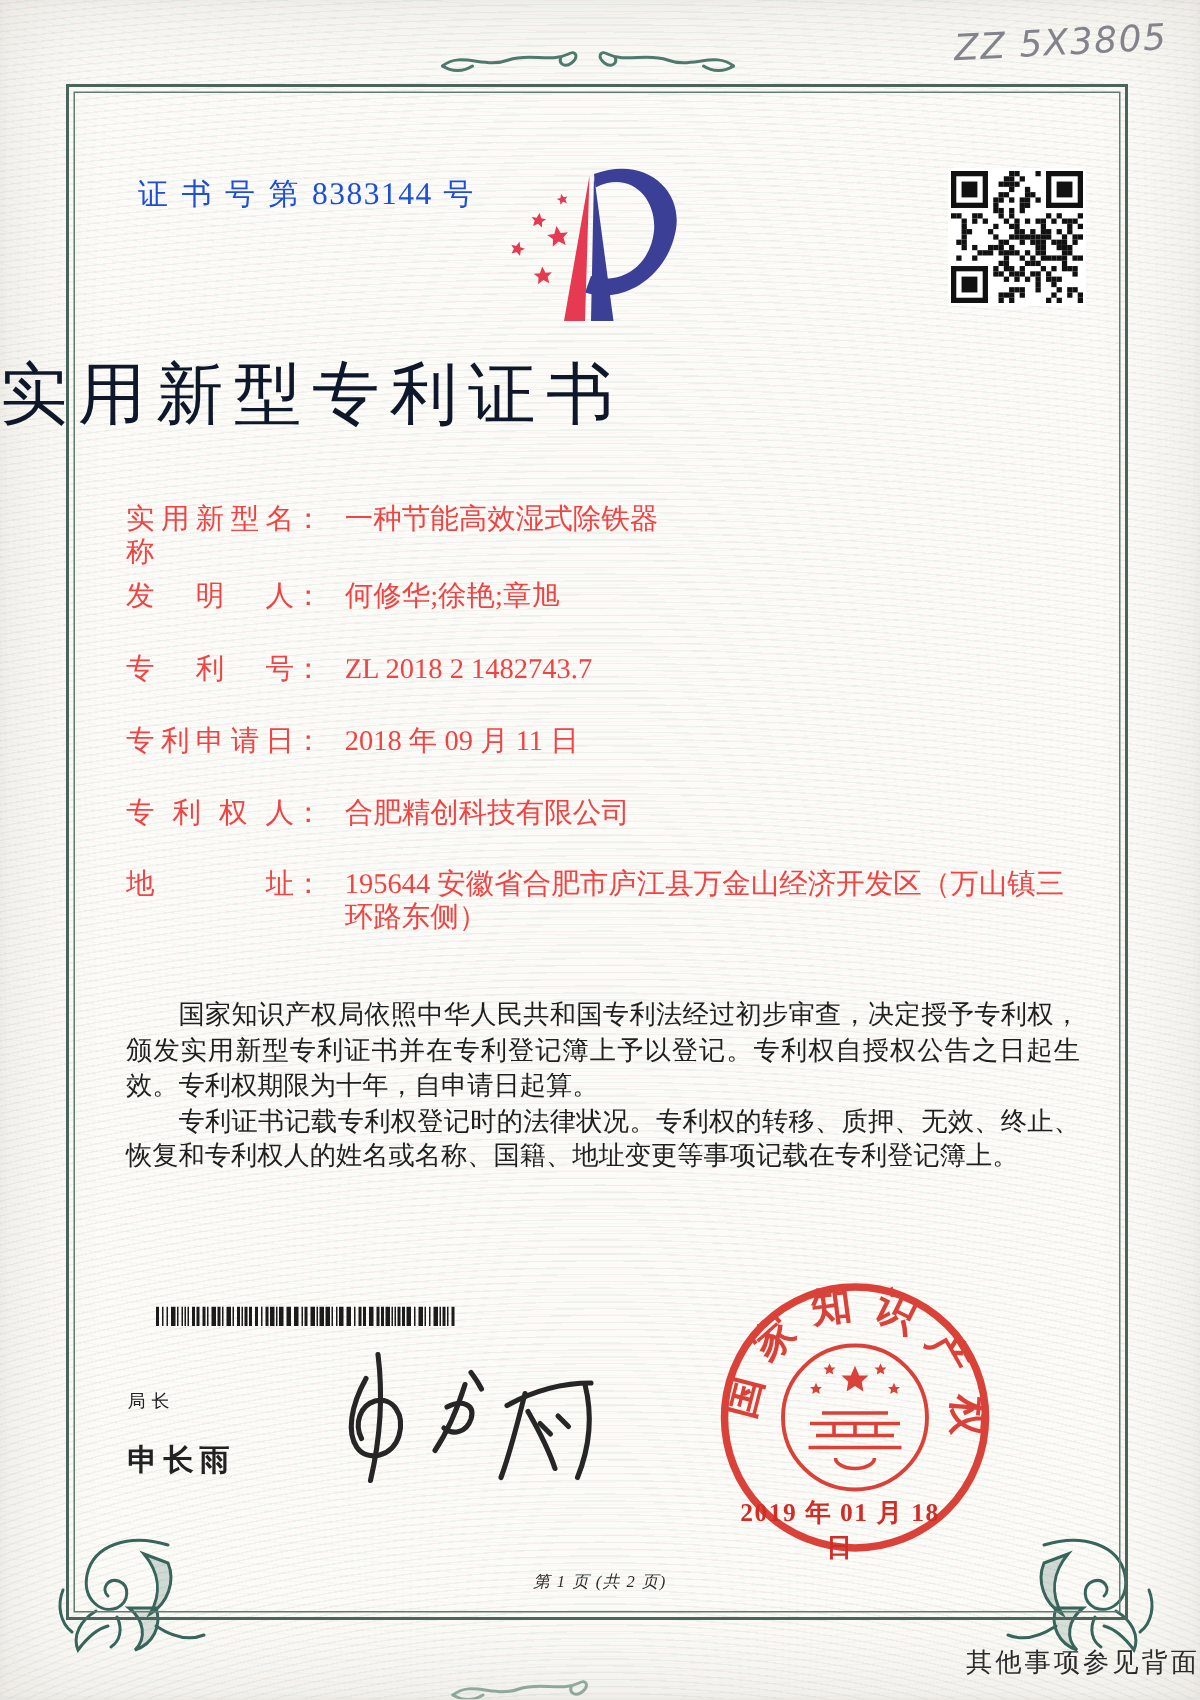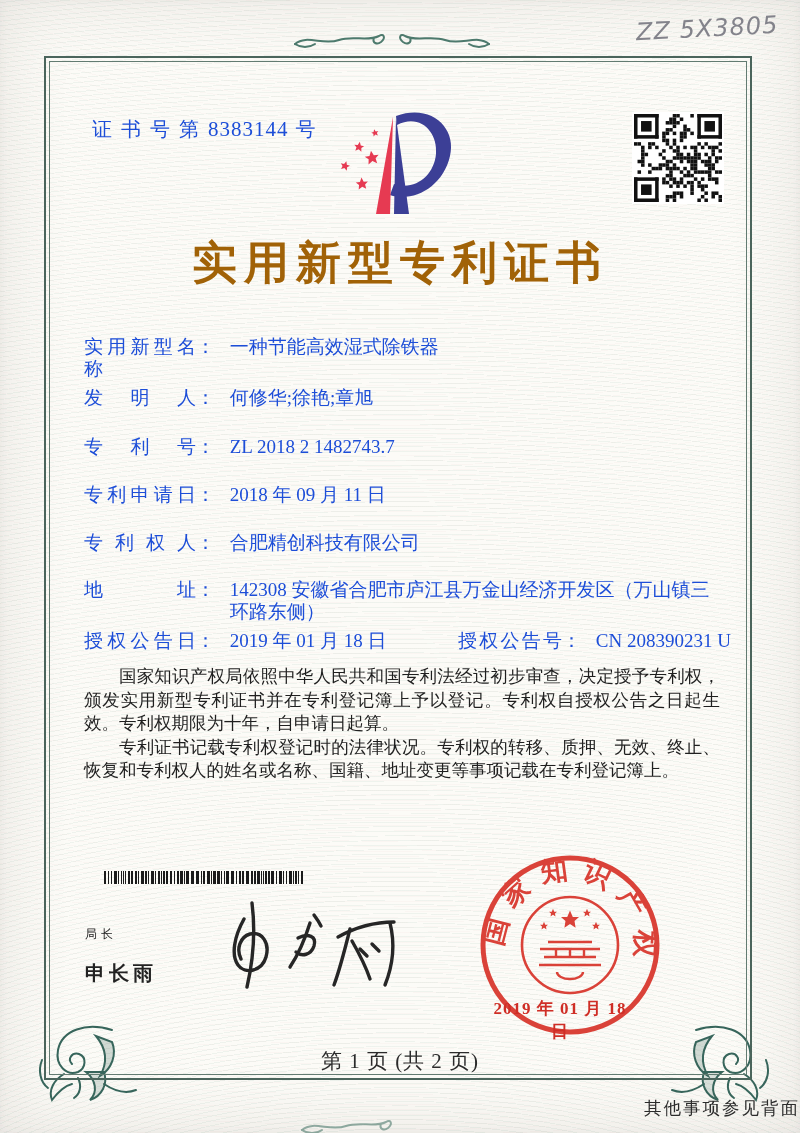--- a/index.html
+++ b/index.html
@@ -20,40 +20,40 @@
     position:absolute;left:636px;top:14px;width:160px;
     font-family:"DejaVu Sans",sans-serif;font-style:italic;
     font-size:24px;color:#83838b;letter-spacing:1px;transform:rotate(-3deg);
   }
   .border-outer{position:absolute;left:44px;top:56px;width:704px;height:1020px;border:2.5px solid #4b655c;}
   .border-inner{position:absolute;inset:3px;border:1px solid #627b71;}
   .cert-no{position:absolute;left:92px;top:116px;font-size:20px;letter-spacing:2px;color:#1d4ed8;}
   .cert-no b{font-weight:normal;font-size:21px;letter-spacing:1px;}
   .logo{position:absolute;left:330px;top:102px;}
   .qr{position:absolute;left:632px;top:112px;background:#fff;padding:2px;}
-  .title{position:absolute;left:0;right:0;top:233px;text-align:center;
-    font-size:45px;font-weight:700;letter-spacing:7px;color:#a16207;}
-  .frow{position:absolute;left:84px;width:648px;font-size:19px;color:#1d4ed8;line-height:22px;}
+  .title{position:absolute;left:0;right:0;top:233px;text-align:left;
+    font-size:45px;font-weight:400;letter-spacing:7px;color:#0f172a;}
+  .frow{position:absolute;left:84px;width:648px;font-size:19px;color:#ef4444;line-height:22px;}
   .flabel{display:inline-block;width:112px;text-align:justify;text-align-last:justify;vertical-align:top;}
   .fcolon{display:inline-block;vertical-align:top;}
   .fvalue{display:inline-block;margin-left:10px;vertical-align:top;}
   .fvalue.wrap{width:492px;}
   .fgroup2{position:absolute;left:374px;top:0;}
   .fgroup2 .flabel{width:104px;}
   .bodytext{position:absolute;left:84px;top:665px;width:636px;
     font-size:17.5px;line-height:23.6px;text-align:justify;color:#1f1f1f;}
   .bodytext p{margin:0;text-indent:2em;}
   .barcode{position:absolute;left:104px;top:871px;}
   .sig-title{position:absolute;left:85px;top:926px;font-size:12px;letter-spacing:4px;color:#222;}
   .sig-name{position:absolute;left:85px;top:960px;font-size:20px;letter-spacing:4px;color:#222;font-weight:bold;}
   .signature{position:absolute;left:218px;top:893px;}
   .seal{position:absolute;left:466px;top:850px;opacity:.93;}
   .seal-date{position:absolute;left:482px;top:997px;width:156px;text-align:center;
     font-size:17px;color:#cf2e26;letter-spacing:1px;font-weight:600;}
-  .page-info{position:absolute;left:0;right:0;top:1047px;text-align:center;font-size:21px;color:#2b2b2b;letter-spacing:1px;}
+  .page-info{position:absolute;left:0;right:0;top:1047px;text-align:center;font-size:11px;color:#2b2b2b;letter-spacing:1px;font-style:italic;}
   .back-note{position:absolute;left:0;right:0;top:1096px;text-align:right;font-size:17.5px;color:#2b2b2b;letter-spacing:2px;}
   .orn{position:absolute;pointer-events:none;}
   .orn.bl{left:34px;top:1022px;}
   .orn.br{left:668px;top:1022px;transform:scaleX(-1);}
   .orn.ts1{left:293px;top:28px;}
   .orn.ts2{left:395px;top:28px;transform:scaleX(-1);}
   .orn.bw{left:300px;top:1114px;opacity:.6;}
 </style>
 </head>
 <body>
@@ -333,29 +333,21 @@
   <div class="frow" style="top:484px">
     <span class="flabel">专利申请日</span><span class="fcolon">：</span>
     <span class="fvalue">2018 年 09 月 11 日</span>
   </div>
   <div class="frow" style="top:532px">
     <span class="flabel">专利权人</span><span class="fcolon">：</span>
     <span class="fvalue">合肥精创科技有限公司</span>
   </div>
   <div class="frow" style="top:579px">
     <span class="flabel">地址</span><span class="fcolon">：</span>
-    <span class="fvalue wrap">142308 安徽省合肥市庐江县万金山经济开发区（万山镇三环路东侧）</span>
-  </div>
-  <div class="frow" style="top:630px">
-    <span class="flabel">授权公告日</span><span class="fcolon">：</span>
-    <span class="fvalue">2019 年 01 月 18 日</span>
-    <span class="fgroup2">
-      <span class="flabel">授权公告号</span><span class="fcolon">：</span>
-      <span class="fvalue">CN 208390231 U</span>
-    </span>
+    <span class="fvalue wrap">195644 安徽省合肥市庐江县万金山经济开发区（万山镇三环路东侧）</span>
   </div>
 
   <div class="bodytext">
     <p>国家知识产权局依照中华人民共和国专利法经过初步审查，决定授予专利权，颁发实用新型专利证书并在专利登记簿上予以登记。专利权自授权公告之日起生效。专利权期限为十年，自申请日起算。</p>
     <p>专利证书记载专利权登记时的法律状况。专利权的转移、质押、无效、终止、恢复和专利权人的姓名或名称、国籍、地址变更等事项记载在专利登记簿上。</p>
   </div>
 
   <svg class="barcode" id="barcode" width="204" height="13" viewBox="0 0 204 13">
       <rect x="0" y="0" width="2" height="13" fill="#1b1b1b"></rect>
       <rect x="4" y="0" width="1" height="13" fill="#1b1b1b"></rect>

